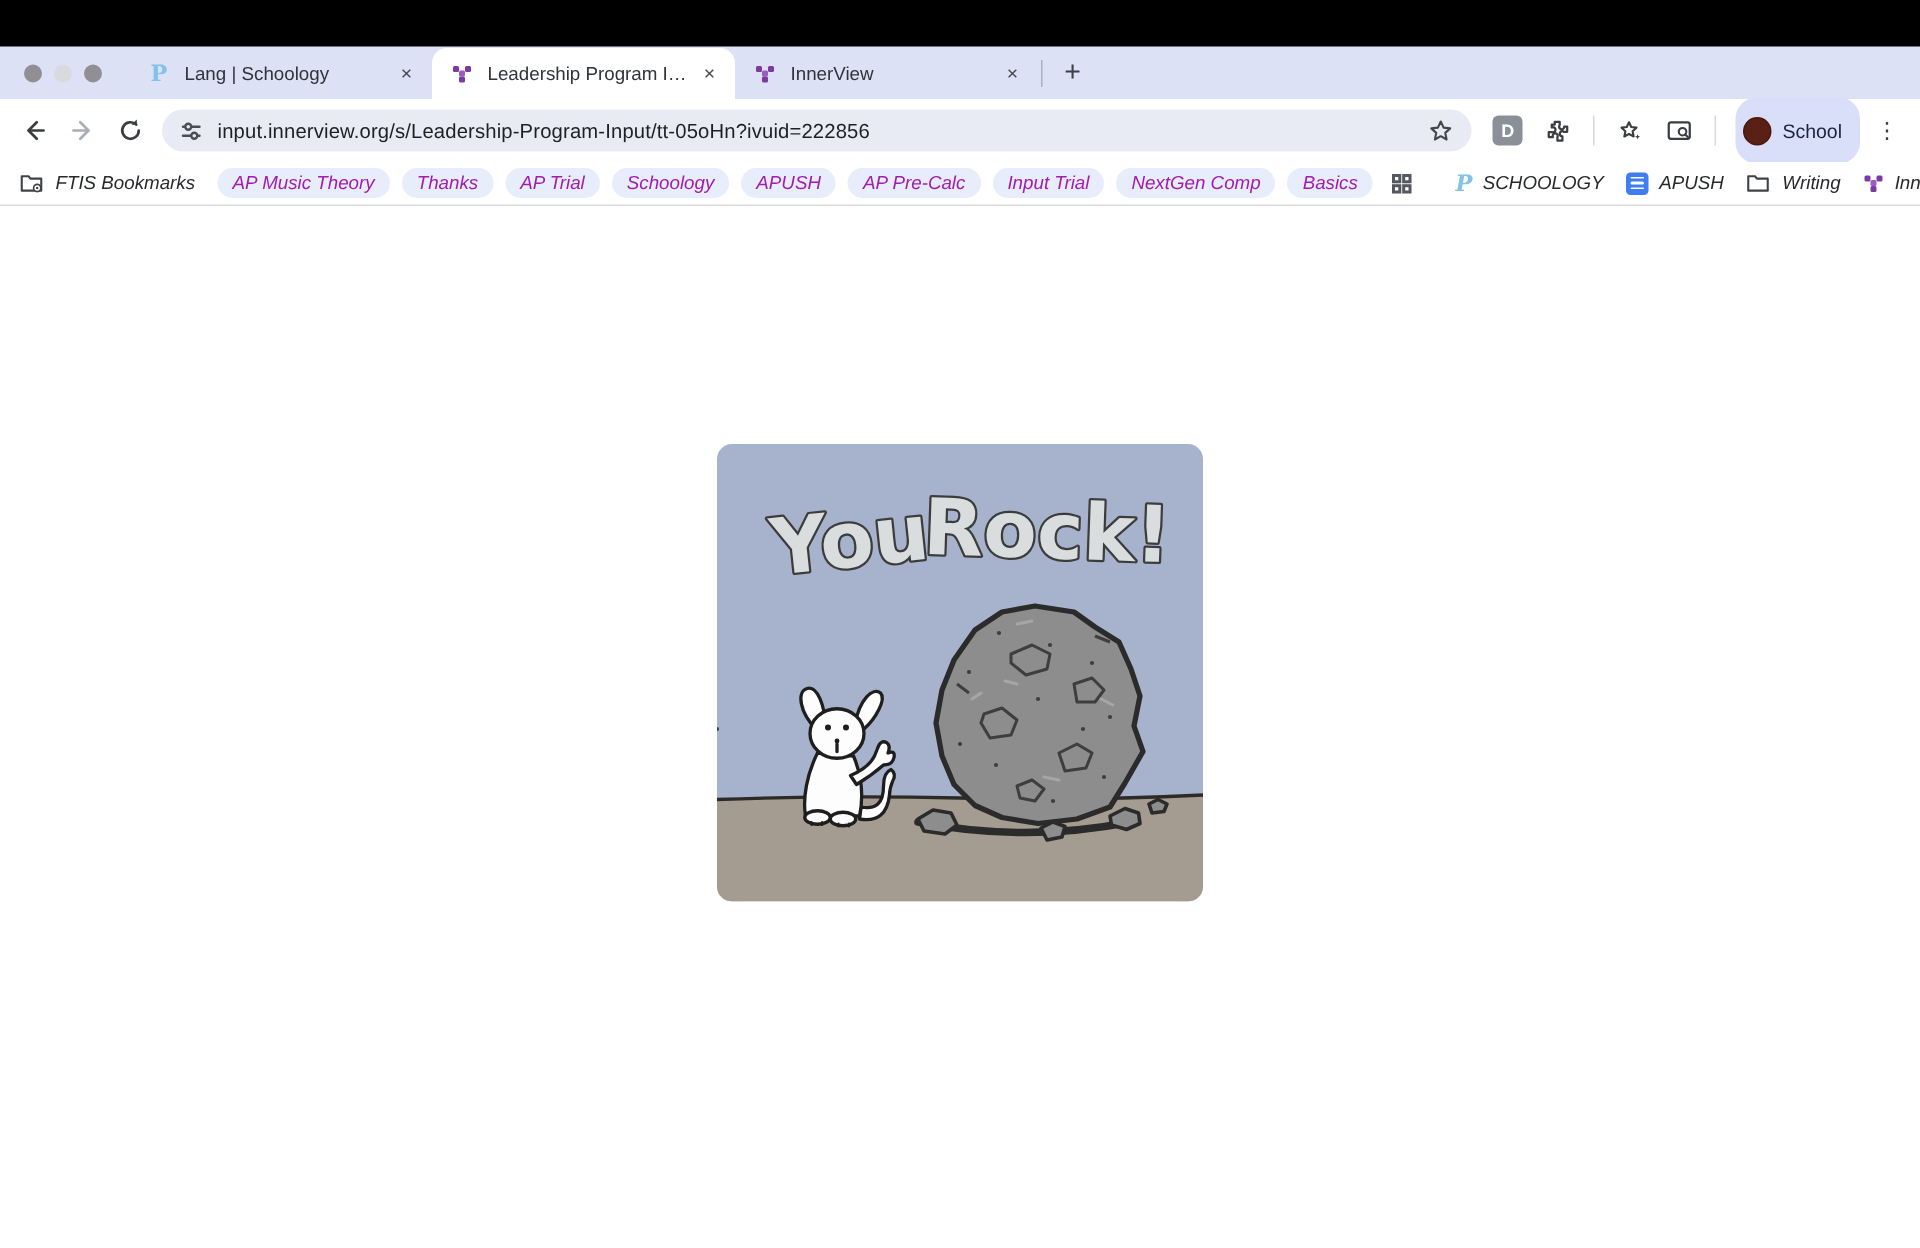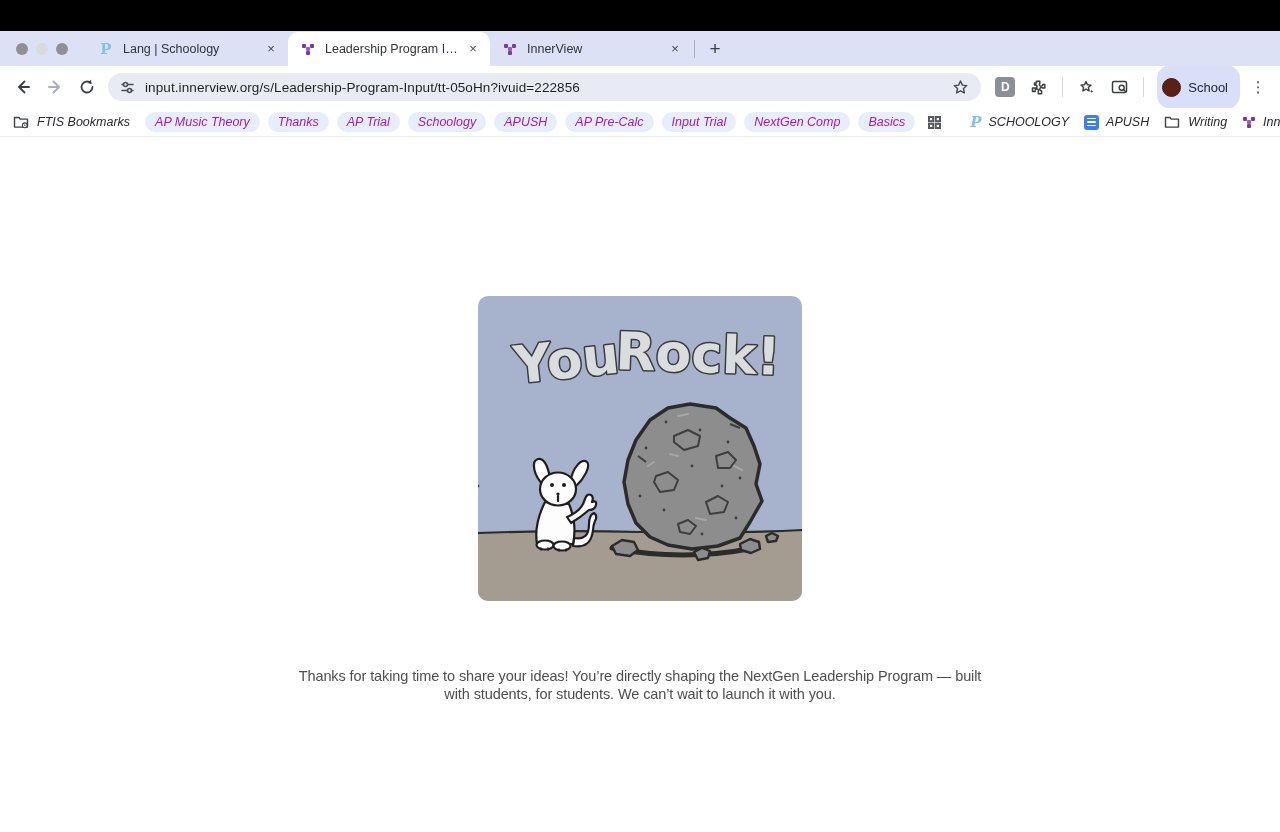--- a/index.html
+++ b/index.html
@@ -331,16 +331,15 @@
         <g stroke="none" fill="#1e1e1e">
           <circle cx="74" cy="189" r="2"></circle>
           <circle cx="86" cy="189" r="2"></circle>
           <circle cx="80" cy="198" r="1.6"></circle>
         </g>
         <path d="M80,200 v5" fill="none"></path>
         <path d="M63,252 v2 M70,252 v2 M81,253 v2 M88,253 v2" fill="none" stroke-width="1.4"></path>
       </g>
     </svg>
 
-    <p class="caption">Thanks for taking  time to share your ideas! You’re directly shaping the NextGen Leadership Program — built with students, for students. We can’t wait to launch it with you.</p>
   </div>
 
 </div>
 
 </body></html>

